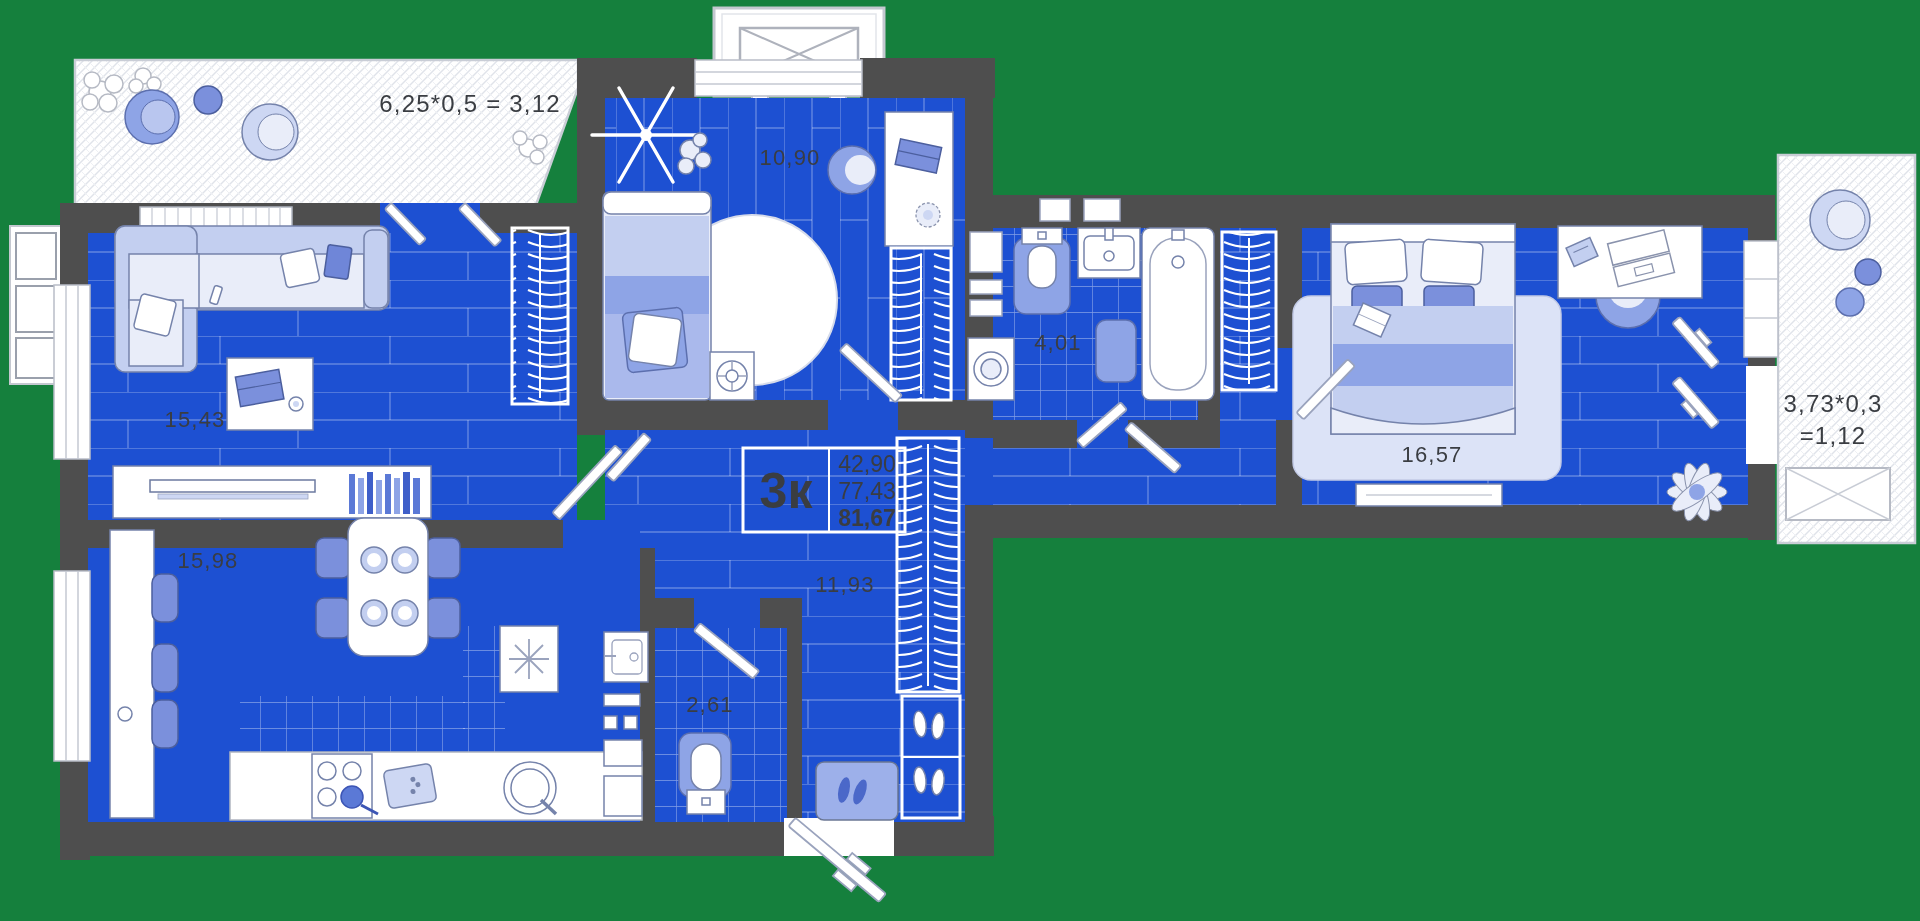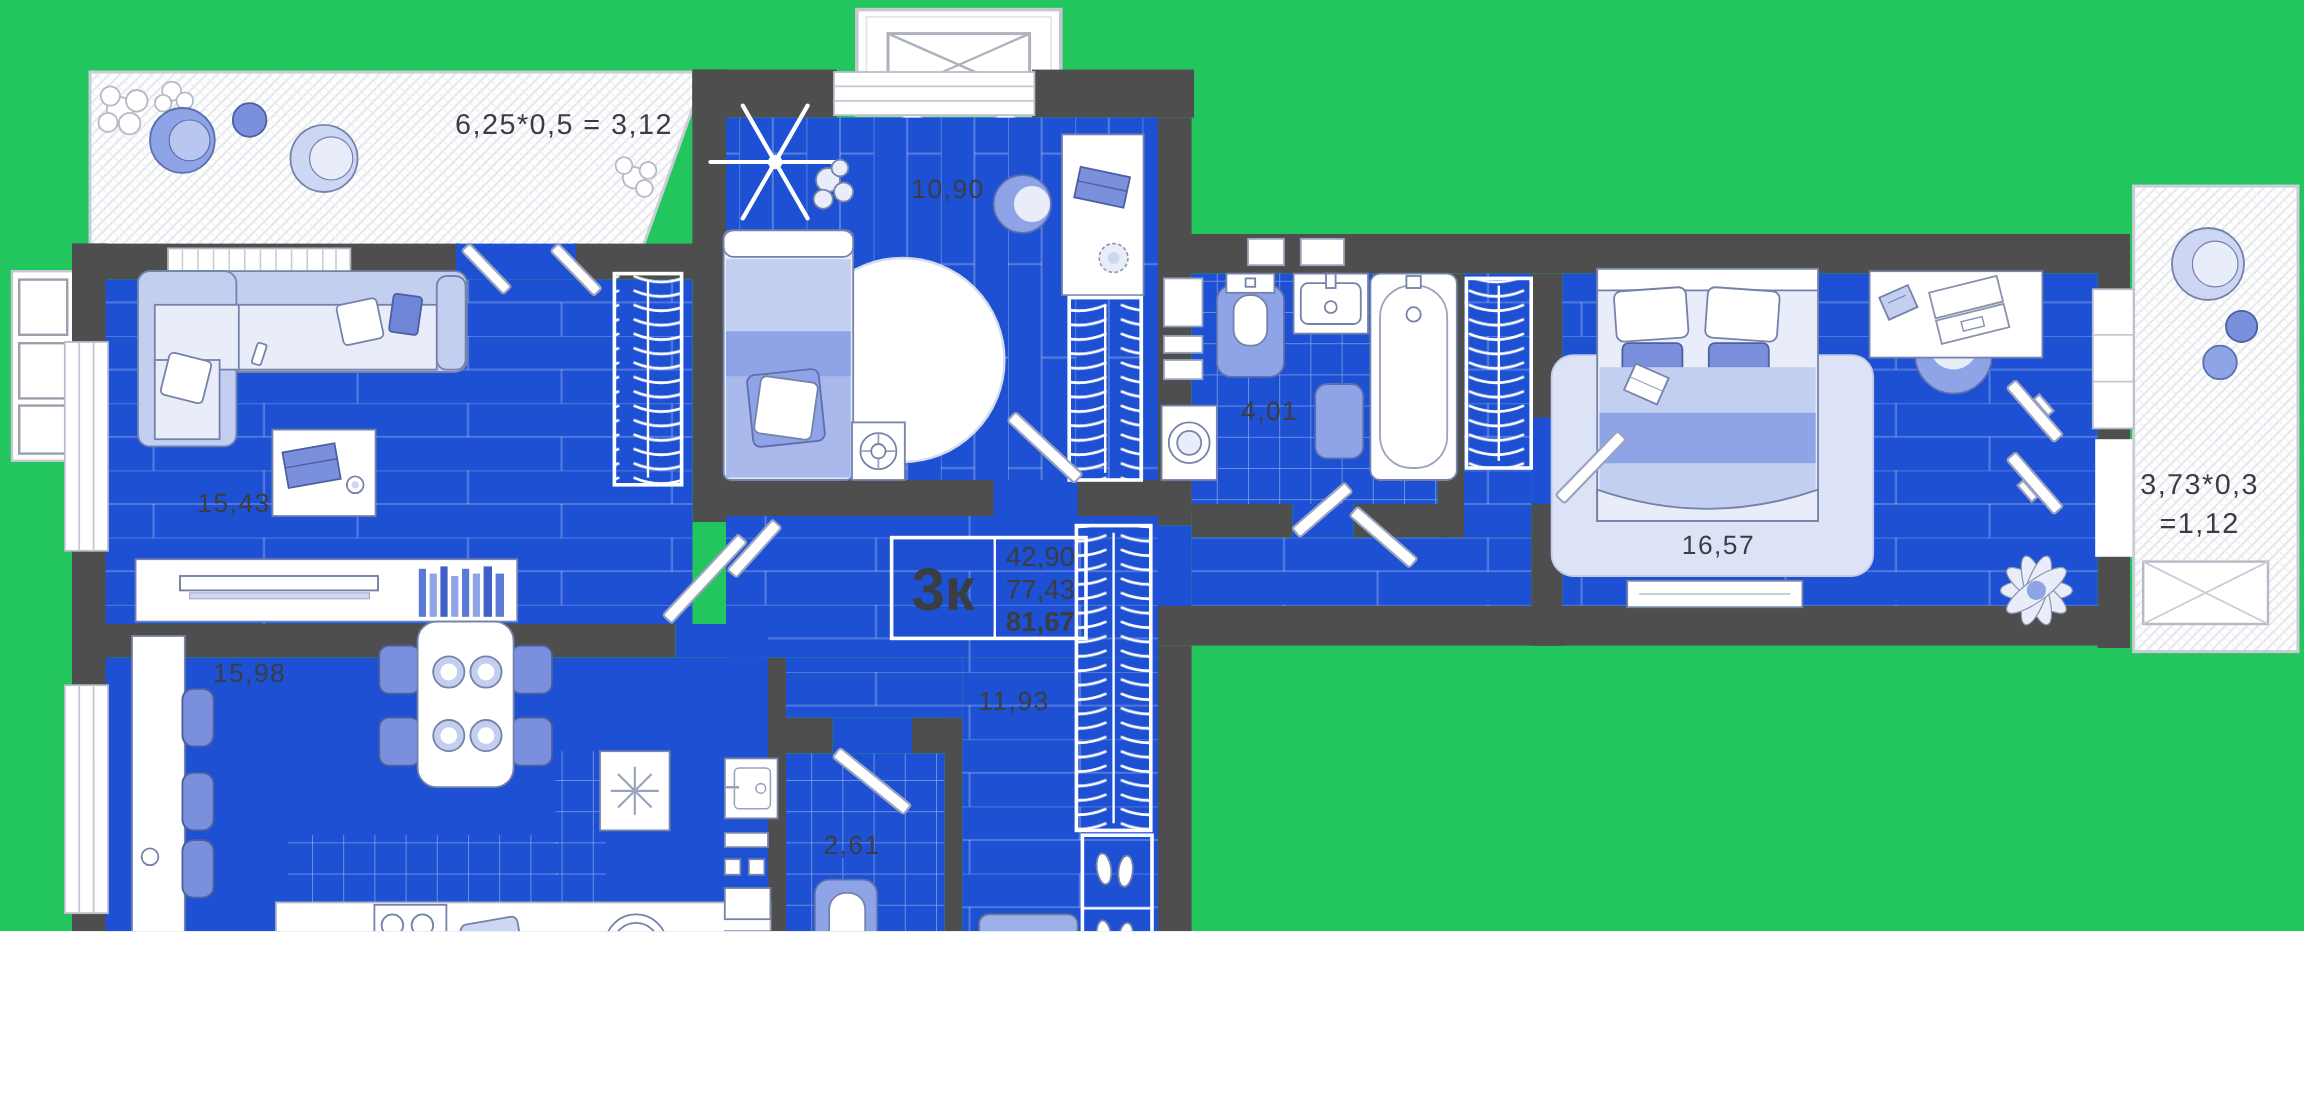--- a/index.html
+++ b/index.html
@@ -1,16 +1,16 @@
 <!DOCTYPE html>
 <html><head>
 <meta charset="utf-8">
 <style>
   html,body{margin:0;padding:0;background:#ffffff;}
-  #stage{position:relative;width:1920px;height:776px;background:#22c55e;overflow:hidden;text-decoration:underline;}
+  #stage{position:relative;width:1920px;height:921px;background:#15803d;overflow:hidden;text-decoration:underline;}
   svg{position:absolute;left:0;top:0;}
   .w{fill:#4e4e4e;}
   .floor{fill:#1d50d2;}
   .flW{fill:#ffffff;stroke:#b6bac4;stroke-width:1.5;}
   .fu{stroke:#7583ab;stroke-width:1.5;}
   .leaf{fill:#ffffff;stroke:#9aa3bd;stroke-width:1.8;}
   .wfr{fill:url(#hangerPat);stroke:#ffffff;stroke-width:3;}
   .lbl{font-family:"Liberation Sans",sans-serif;font-size:22px;fill:#3a3d42;letter-spacing:1.2px;text-anchor:middle;}
   .formula{font-size:24px;}
   .ib-big{font-family:"Liberation Sans",sans-serif;font-weight:700;font-size:50px;fill:#3a3d42;text-anchor:middle;}

